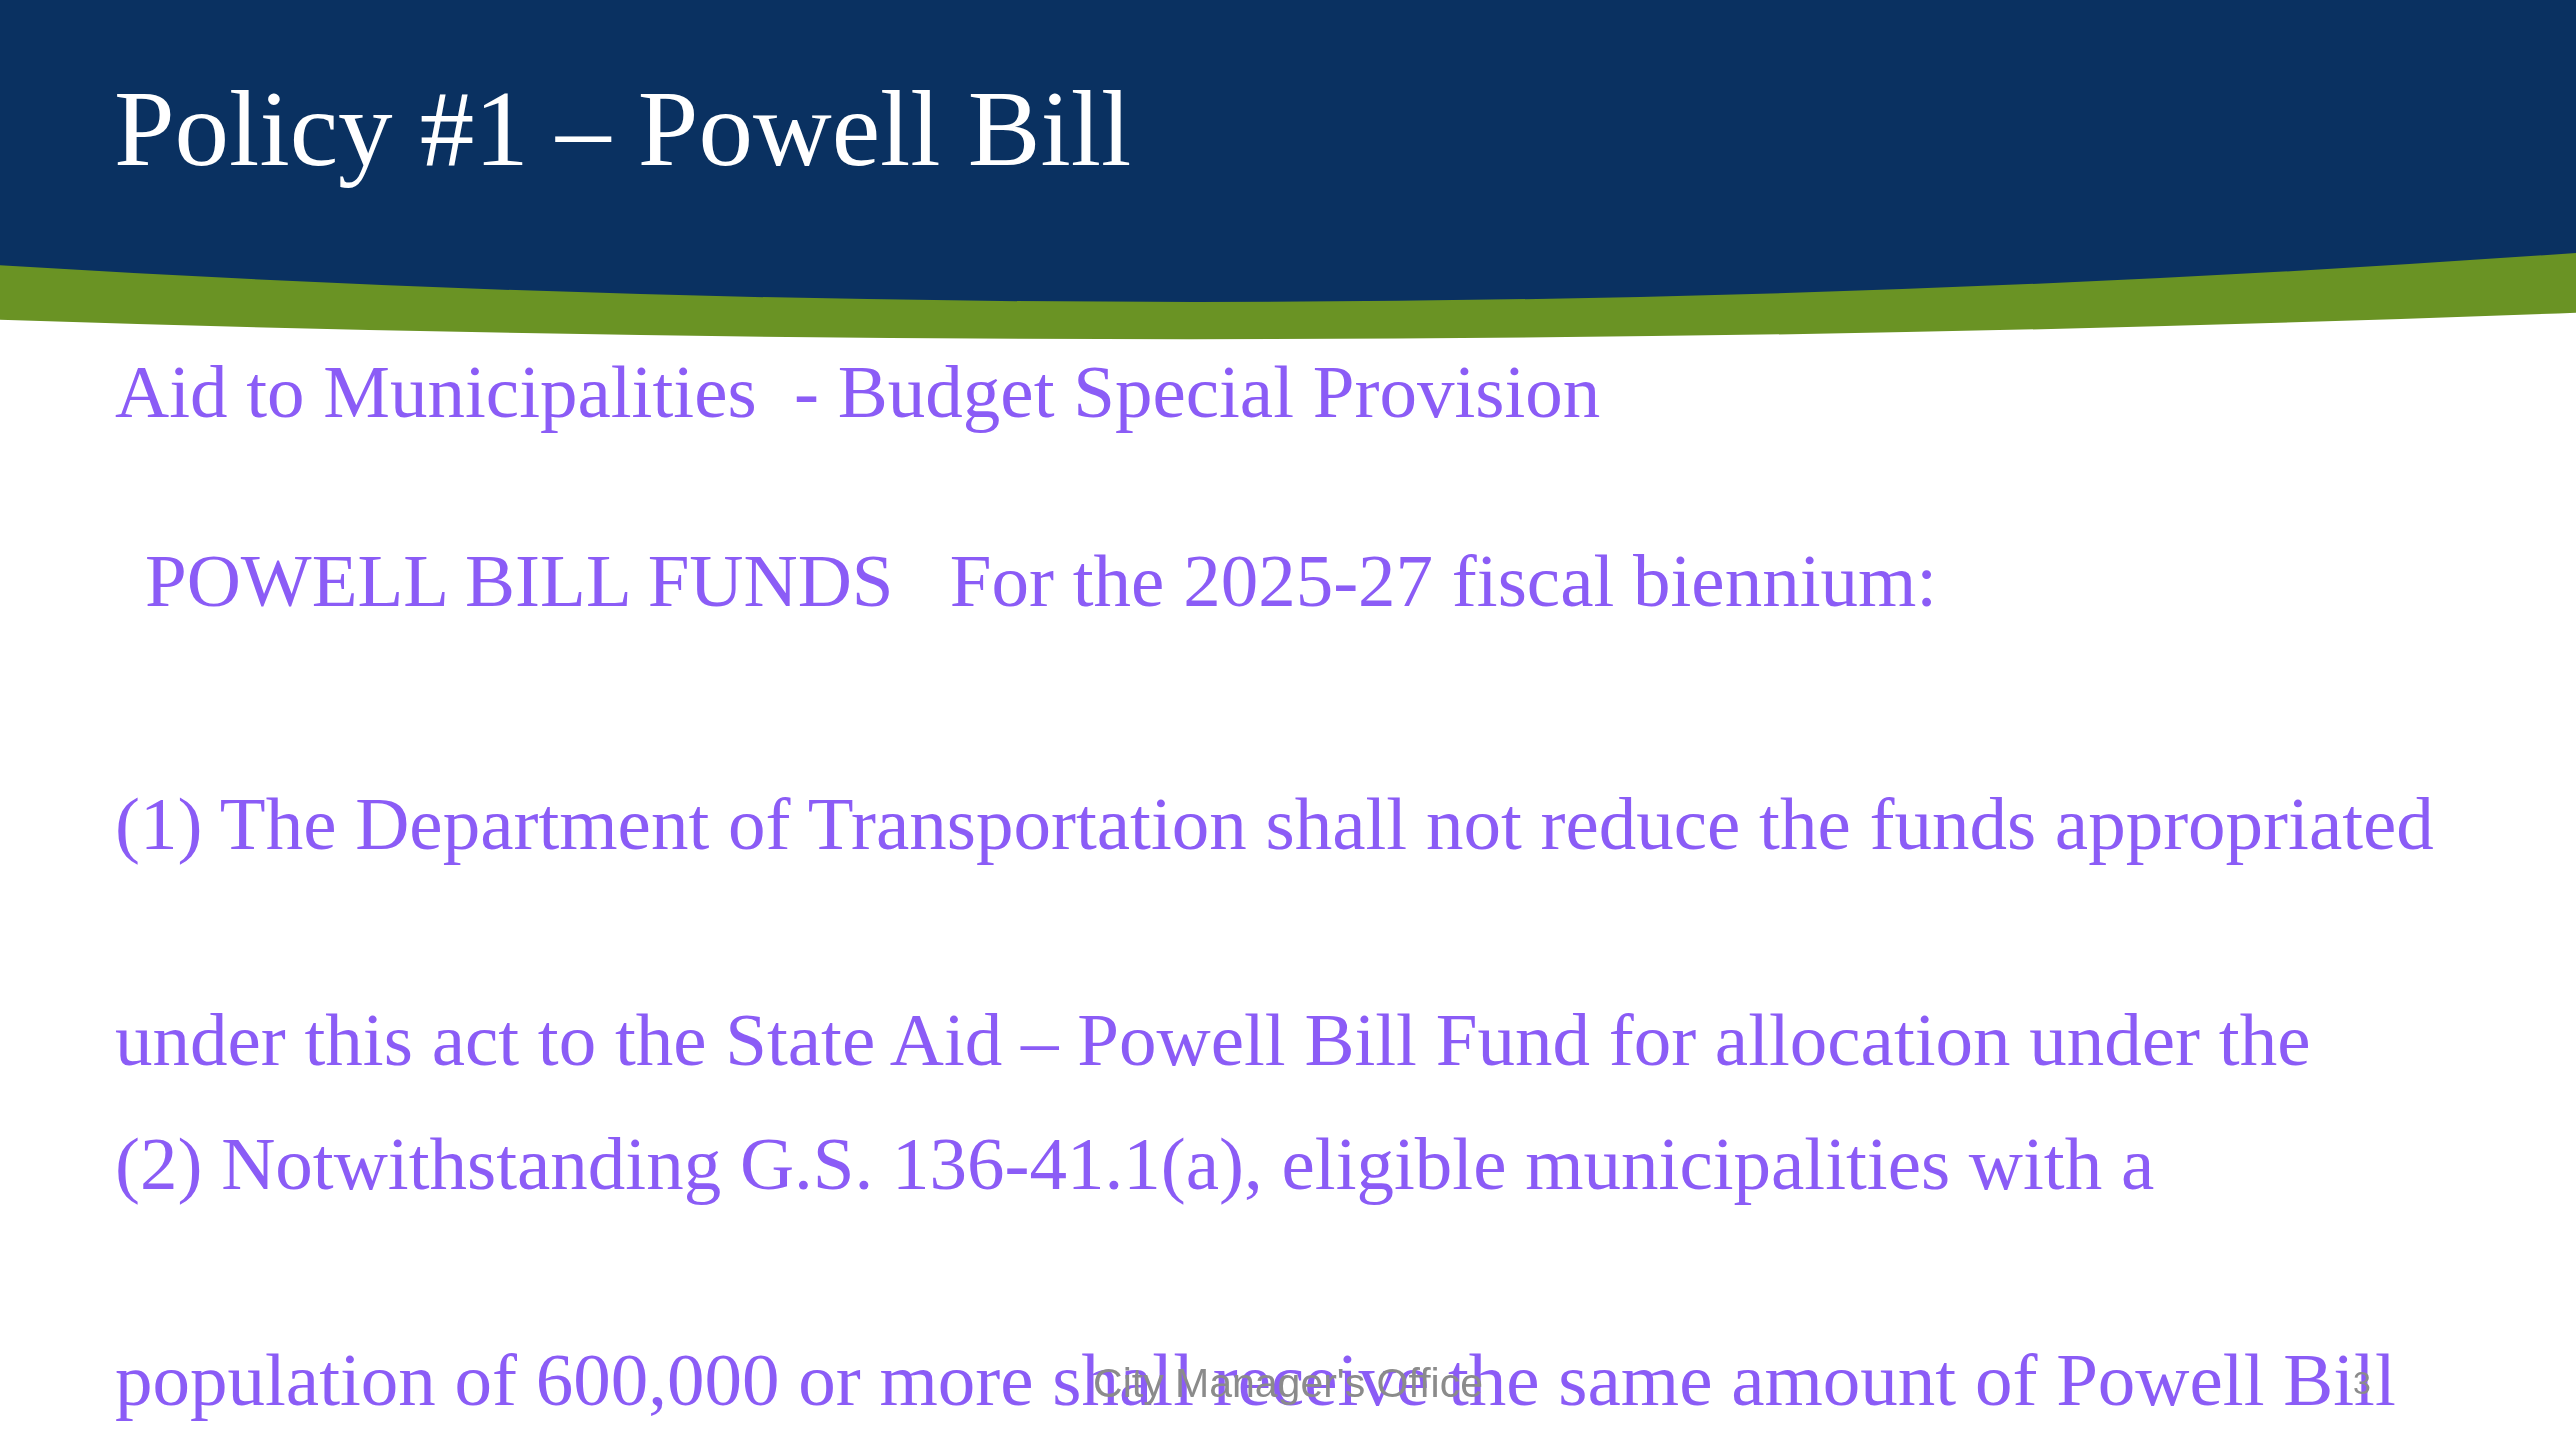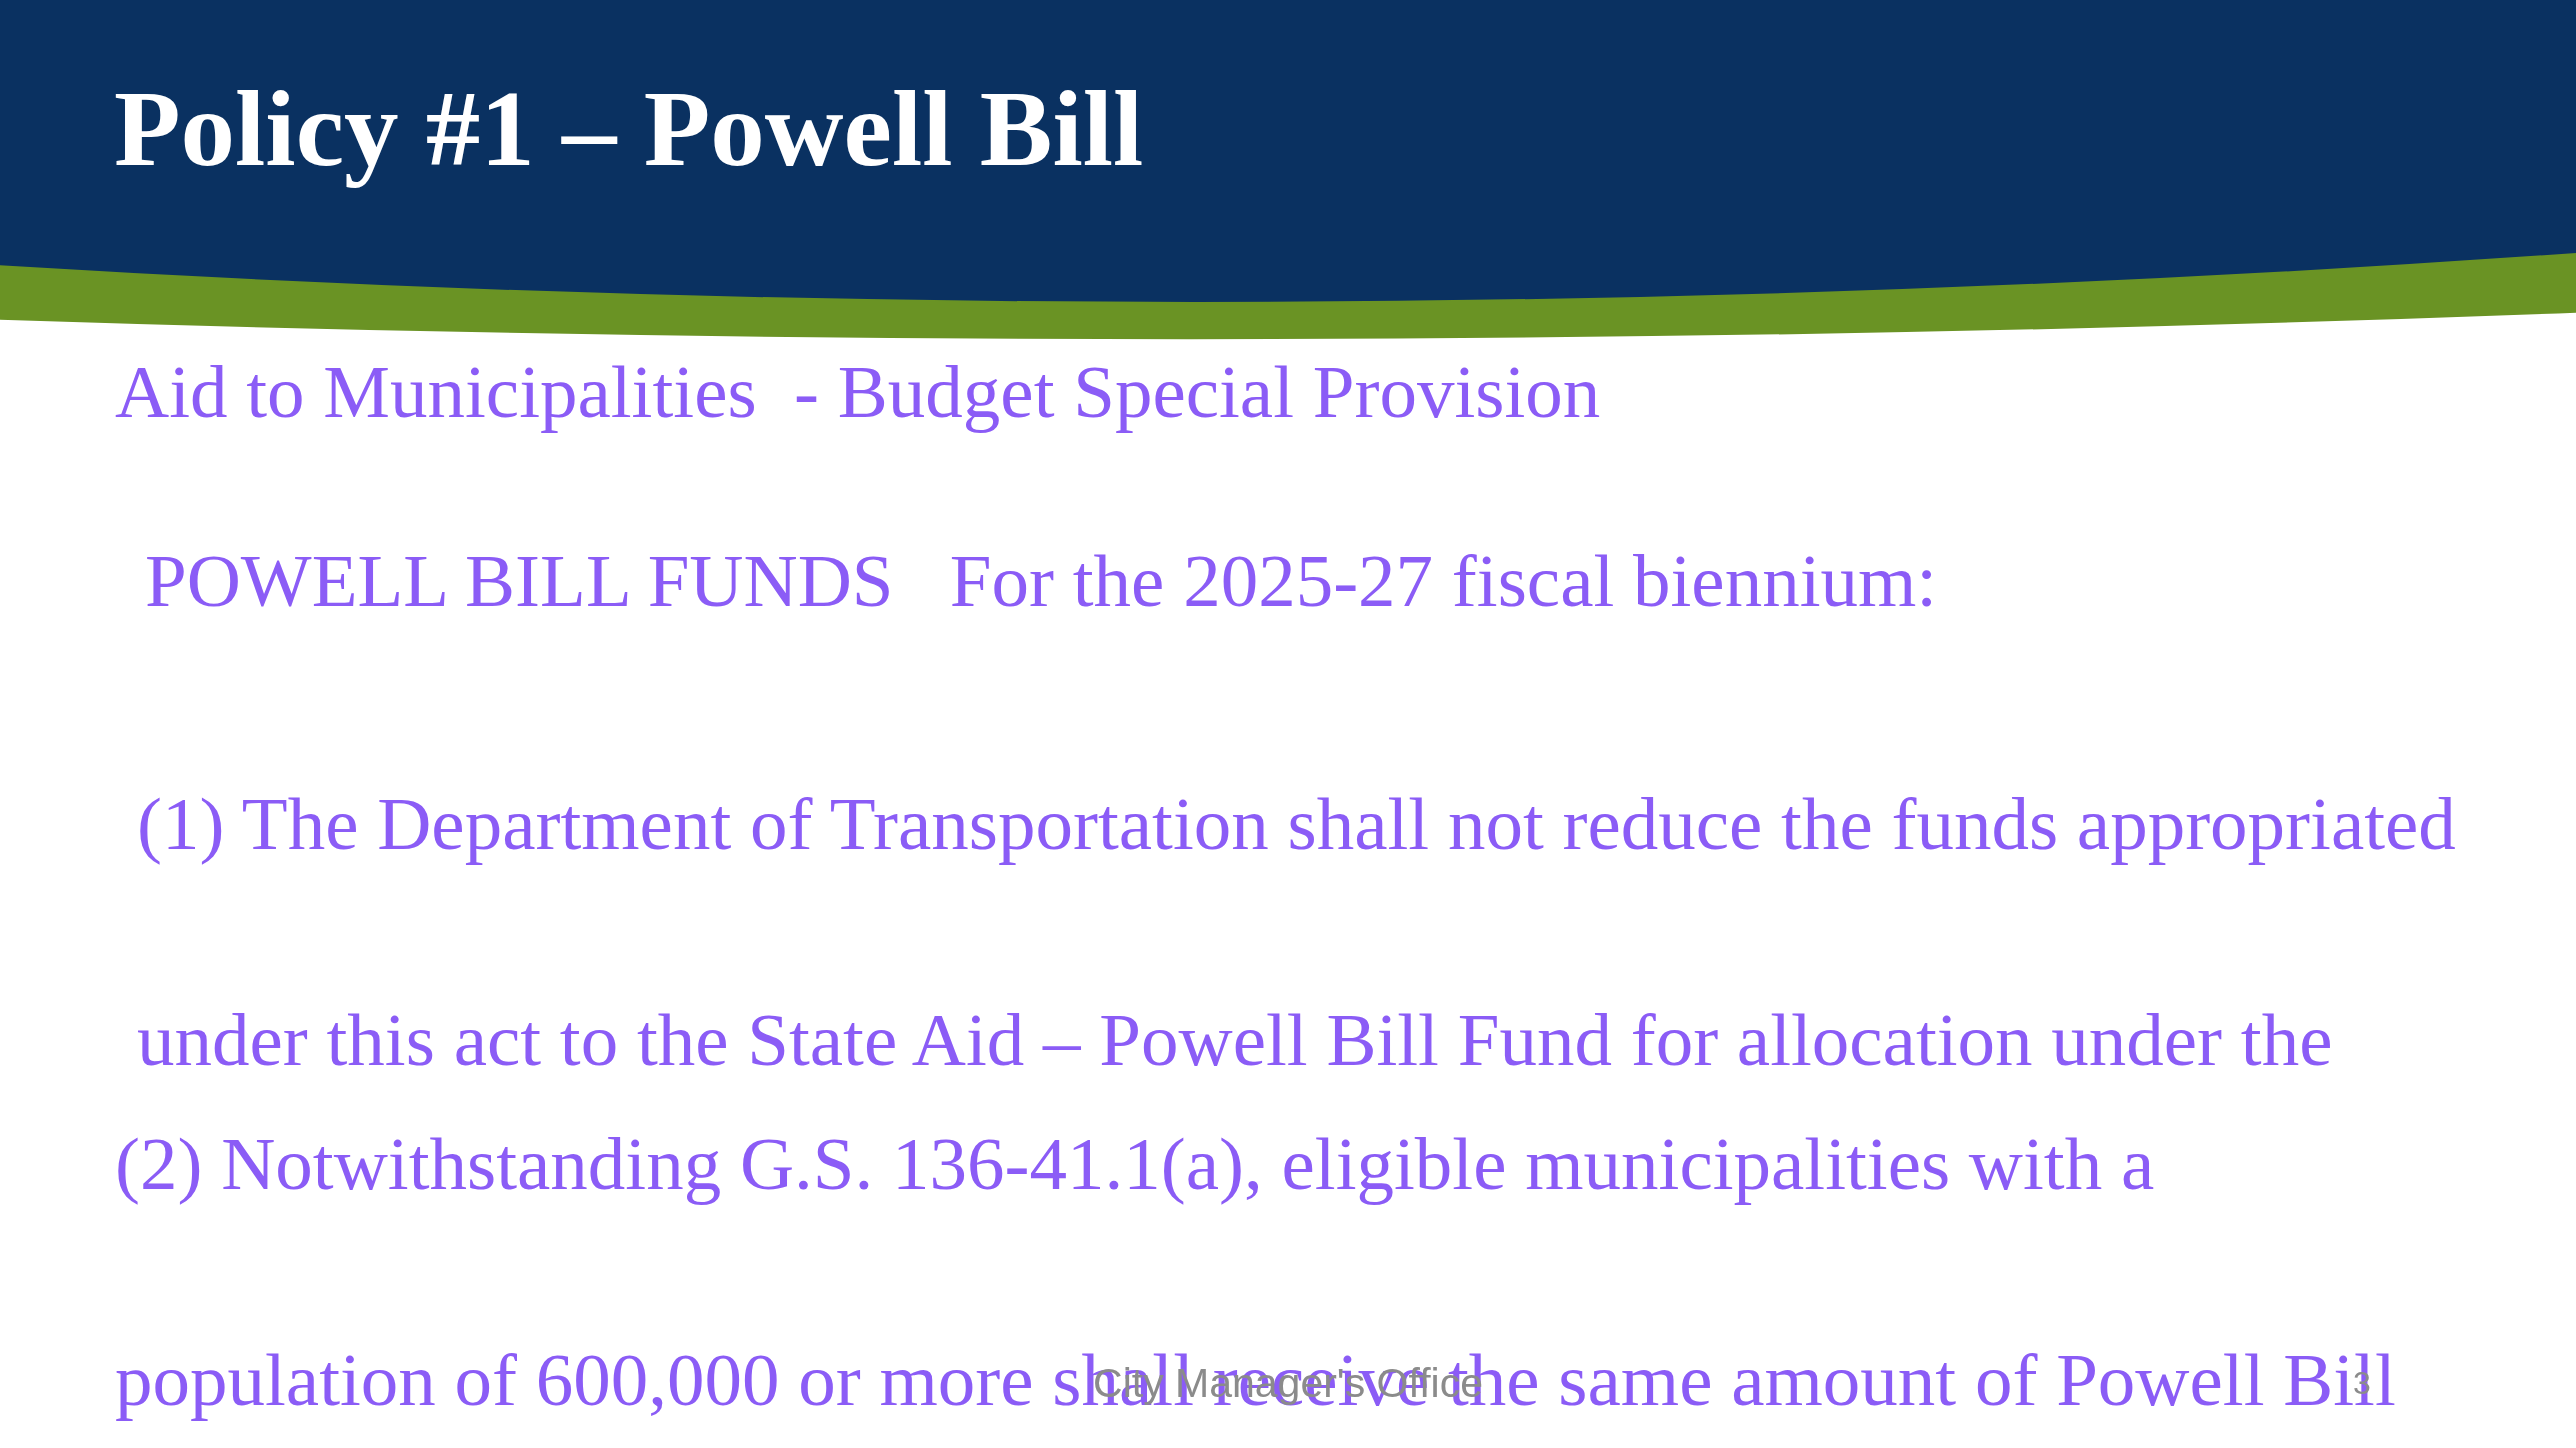--- a/index.html
+++ b/index.html
@@ -20,21 +20,21 @@
     top: 0;
     left: 0;
     display: block;
   }
   .title {
     position: absolute;
     left: 114px;
     top: 74px;
     margin: 0;
     font-size: 109px;
-    font-weight: bold;
+    font-weight: normal;
     color: #ffffff;
     line-height: 1;
     white-space: pre;
   }
   .serif {
     color: #8b5cf6;
     font-size: 75px;
     line-height: 72px;
     white-space: pre;
   }
@@ -46,21 +46,21 @@
   .heading {
     position: absolute;
     left: 115px;
     top: 545px;
     margin-left: 30px;
   }
   .para {
     position: absolute;
     left: 115px;
   }
-  .para-1 { top: 644px; margin-left: 22px; }
+  .para-1 { top: 644px; }
   .para-2 { top: 984px; }
   .footer-dept {
     position: absolute;
     top: 1366px;
     left: 0;
     width: 2576px;
     text-align: center;
     font-family: "Liberation Sans", sans-serif;
     font-size: 41px;
     line-height: 35px;

